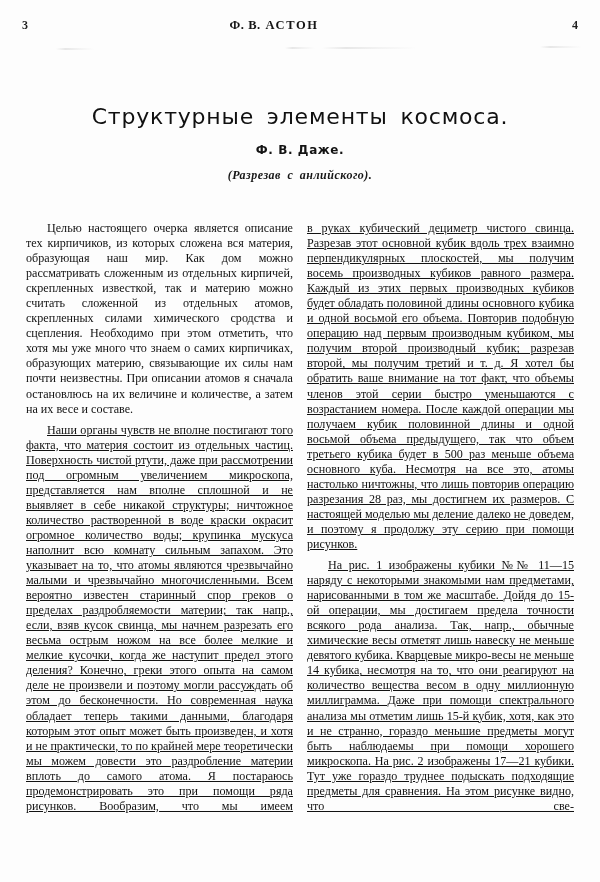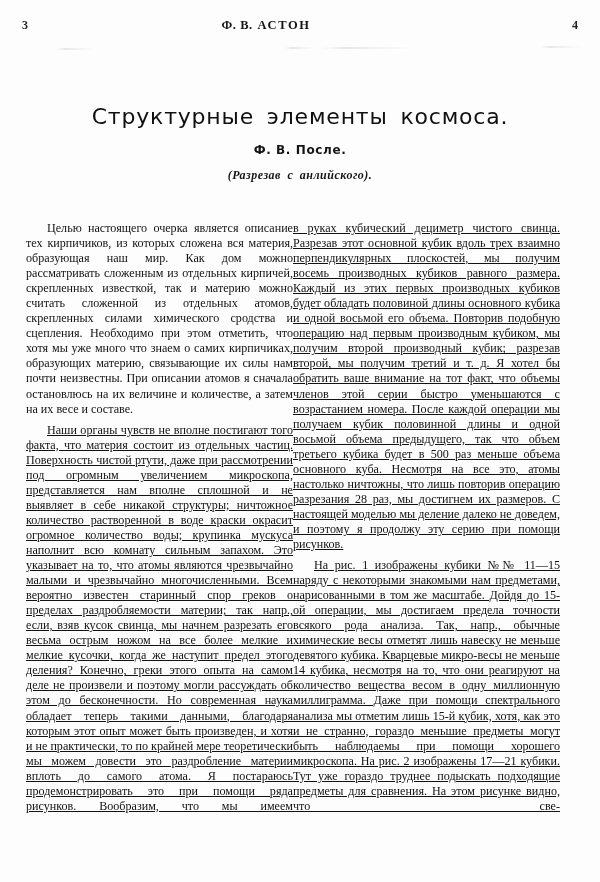--- a/index.html
+++ b/index.html
@@ -36,21 +36,21 @@
     font-family: "Liberation Serif", "DejaVu Serif", serif;
     font-size: 12px;
     font-weight: bold;
     color: #1f1f1f;
   }
   .folio-left  { left: 22px; }
   .folio-right { right: 22px; }
   .head-title {
     position: absolute;
     top: 0;
-    left: 0;
+    left: 8px;
     width: 532px;
     text-align: center;
     font-size: 12.5px;
     font-weight: bold;
     letter-spacing: 1.6px;
     color: #151515;
   }
   .head-title .head-initials { letter-spacing: 0.6px; }
 
   
@@ -117,20 +117,21 @@
   }
 
   
   .columns {
     position: absolute;
     top: 221px;
     left: 26px;
     width: 548px;
     height: 650px;
     display: flex;
+    gap: 14px;
   }
   .column {
     width: 267px;
     flex: 0 0 267px;
   }
   .column p {
     margin: 0;
     font-family: "Liberation Serif", "DejaVu Serif", serif;
     font-size: 12.1px;
     line-height: 15.05px;
@@ -161,21 +162,21 @@
   </div>
 
   <div class="speckle" style="left:56px; top:48px; width:38px;"></div>
   <div class="speckle" style="left:285px; top:47px; width:30px;"></div>
   <div class="speckle" style="left:322px; top:47px; width:95px;"></div>
   <div class="speckle" style="left:540px; top:46px; width:42px;"></div>
 
   <div class="title-block">
     <h1 class="article-title">Структурные элементы космоса.</h1>
 
-    <div class="byline">Ф. В. После.</div>
+    <div class="byline">Ф. В. Даже.</div>
 
 
     <div class="translation-note">(Разрезав с анлийского).</div>
   </div>
 
   <div class="columns">
 
     <div class="column">
       <p class="indent">Целью настоящего очерка является описание тех кирпичиков, из которых сложена вся материя, образующая наш мир. Как дом можно рассматривать сложенным из отдельных кирпичей, скрепленных известкой, так и материю можно считать сложенной из отдельных атомов, скрепленных силами химического сродства и сцепления. Необходимо при этом отметить, что хотя мы уже много что знаем о самих кирпичиках, образующих материю, связывающие их силы нам почти неизвестны. При описании атомов я сначала остановлюсь на их величине и количестве, а затем на их весе и составе.</p>
       <p class="indent last-justified">Наши органы чувств не вполне постигают того факта, что материя состоит из отдельных частиц. Поверхность чистой ртути, даже при рассмотрении под огромным увеличением микроскопа, представляется нам вполне сплошной и не выявляет в себе никакой структуры; ничтожное количество растворенной в воде краски окрасит огромное количество воды; крупинка мускуса наполнит всю комнату сильным запахом. Это указывает на то, что атомы являются чрезвычайно малыми и чрезвычайно многочисленными. Всем вероятно известен старинный спор греков о пределах раздробляемости материи; так напр., если, взяв кусок свинца, мы начнем разрезать его весьма острым ножом на все более мелкие и мелкие кусочки, когда же наступит предел этого деления? Конечно, греки этого опыта на самом деле не произвели и поэтому могли рассуждать об этом до бесконечности. Но современная наука обладает теперь такими данными, благодаря которым этот опыт может быть произведен, и хотя и не практически, то по крайней мере теоретически мы можем довести это раздробление материи вплоть до самого атома. Я постараюсь продемонстрировать это при помощи ряда рисунков. Вообразим, что мы имеем</p>

